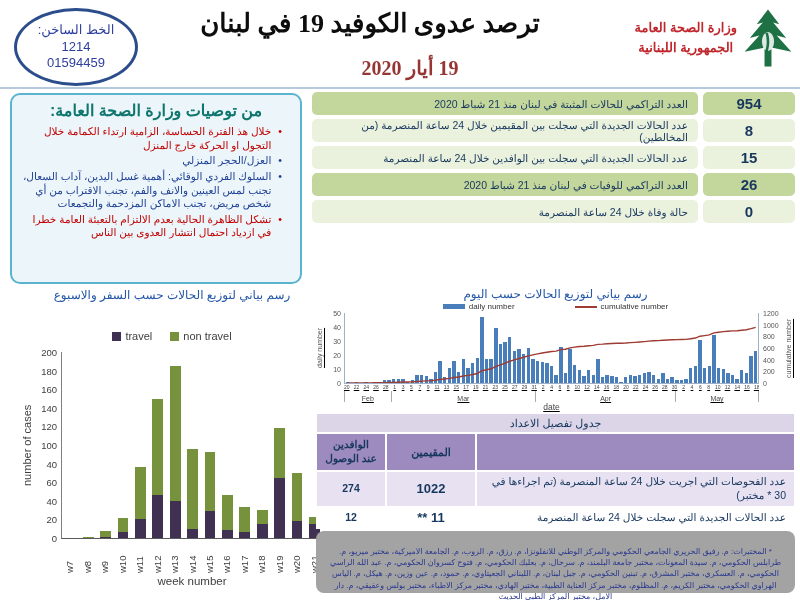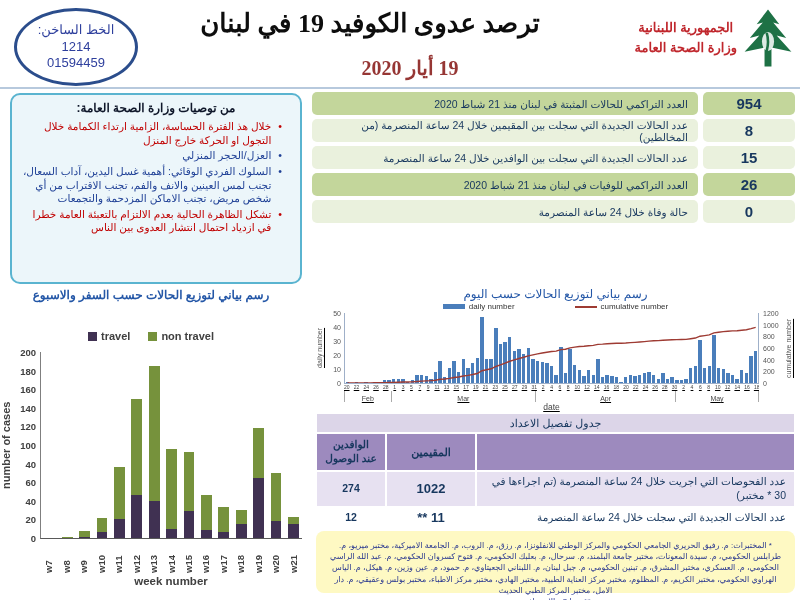--- a/index.html
+++ b/index.html
@@ -12,33 +12,33 @@
   .main-title{position:absolute;left:170px;top:8px;width:400px;text-align:center;font-size:26px;
            font-weight:bold;color:#0d0d0d;direction:rtl;font-family:"Liberation Serif",serif;}
   .main-date{position:absolute;left:250px;top:56px;width:320px;text-align:center;font-size:20px;
            font-weight:bold;color:#963634;direction:rtl;font-family:"Liberation Serif",serif;}
   .logo{position:absolute;top:6px;right:6px;display:flex;align-items:center;gap:5px;}
   .logo-text{text-align:center;color:#c0272d;font-weight:bold;font-size:13px;line-height:1.55;direction:rtl;}
   .header-rule{position:absolute;top:87px;left:0;width:800px;height:2px;background:#b7c9dd;}
   
   .reco-box{position:absolute;left:10px;top:93px;width:292px;height:191px;background:#ecf6fa;
             border:2px solid #5ab4d0;border-radius:10px;direction:rtl;padding:6px 10px;box-sizing:border-box;}
-  .reco-title{text-align:center;color:#0f172a;font-weight:bold;font-size:12px;margin-bottom:5px;}
+  .reco-title{text-align:center;color:#0f766e;font-weight:bold;font-size:16px;margin-bottom:5px;}
   .reco-item{display:flex;gap:7px;font-size:10.5px;line-height:1.3;margin:0 8px 2px 0;}
   .c-red{color:#c00000;} .c-blue{color:#1f4096;}
   
   .stats{position:absolute;left:312px;top:92px;width:483px;}
   .stat-row{display:flex;gap:5px;height:23px;margin-bottom:4px;}
   .stat-label{flex:1;border-radius:5px;direction:rtl;padding:0 10px;display:flex;align-items:center;
               font-size:10.5px;color:#17375e;}
   .stat-value{width:92px;border-radius:5px;display:flex;align-items:center;justify-content:center;
               font-weight:bold;font-size:15px;}
   .shade-dark{background:#c3d69b;} .shade-light{background:#eaf1dd;}
   
-  .weekly-chart{position:absolute;left:0;top:288px;width:302px;height:310px;font-weight:bold;}
+  .weekly-chart{position:absolute;left:21px;top:288px;width:302px;height:310px;}
   .wc-title{text-align:center;font-size:12px;color:#2457a7;direction:rtl;}
   .wc-legend{display:flex;justify-content:center;gap:18px;margin-top:28px;font-size:11px;color:#404040;align-items:center;}
   .wc-leg-item{display:flex;align-items:center;gap:4px;}
   .wc-leg-sq{width:9px;height:9px;display:inline-block;}
   .wc-body{display:flex;margin-top:10px;}
   .wc-ytitle{writing-mode:vertical-rl;transform:rotate(180deg);font-size:11px;color:#404040;height:186px;width:14px;text-align:center;}
   .wc-yticks{width:26px;position:relative;height:186px;}
   .wc-yticks span{position:absolute;right:4px;font-size:9.5px;color:#404040;transform:translateY(50%);}
   .wc-plot{position:relative;flex:1;height:186px;border-left:1px solid #7f7f7f;border-bottom:1px solid #595959;}
   .wc-bars{display:flex;height:100%;align-items:flex-end;}
@@ -80,39 +80,39 @@
   .dt-cell{border:1px solid #fff;box-sizing:border-box;}
   .dt-desc{flex:1;display:flex;align-items:center;padding:0 8px;color:#17375e;font-size:10.5px;line-height:1.3;}
   .dt-col{width:90px;display:flex;align-items:center;justify-content:center;text-align:center;
           color:#17375e;font-weight:bold;font-size:11px;white-space:pre-line;line-height:1.3;}
   .dt-col.arr{width:70px;font-size:10.5px;}
   .dt-head .dt-cell{background:#9d8abe;height:38px;}
   .dt-r1 .dt-cell{background:#e7e1f1;height:36px;}
   .dt-r2 .dt-cell{background:#ffffff;height:22px;}
   .dt-val{direction:ltr;font-weight:bold;color:#17375e;font-size:13px;}
   
-  .footnote{position:absolute;left:316px;top:531px;width:479px;height:62px;background:#fef9c3;border-radius:8px;
-            direction:rtl;color:#2b3990;font-size:8px;line-height:1.4;text-align:center;padding:9px 10px;box-sizing:border-box;}
+  .footnote{position:absolute;left:316px;top:531px;width:479px;height:62px;background:#a3a3a3;border-radius:8px;
+            direction:rtl;color:#2b3990;font-size:8px;line-height:1.4;text-align:center;padding:15px 10px;box-sizing:border-box;}
 </style>
 </head>
 <body>
 
 <div class="page">
 
   <div class="hotline">
     <span>الخط الساخن:</span>
     <span>1214</span>
     <span>01594459</span>
   </div>
   <div class="main-title">ترصد عدوى الكوفيد 19 في لبنان</div>
   <div class="main-date">19 أيار 2020</div>
   <div class="logo">
     <div class="logo-text">
+      <div>وزارة الصحة العامة</div>
       <div>الجمهورية اللبنانية</div>
-      <div>وزارة الصحة العامة</div>
     </div>
     <svg width="52" height="64" viewBox="0 0 60 72">
       <path fill="#1e7145" d="M30,3 L17,20 L24,18 L9,36 L20,33 L3,52 L26,47 L26,69 L34,69 L34,47 L57,52 L40,33 L51,36 L36,18 L43,20 Z"></path>
       <ellipse cx="30" cy="40" rx="7" ry="11" fill="#ffffff" opacity="0.85"></ellipse>
       <path fill="#1e7145" d="M27,30 q3,10 0,21 l3,0 q3,-11 0,-21 Z"></path>
     </svg>
   </div>
   <div class="header-rule"></div>
 
   <div class="reco-box">

